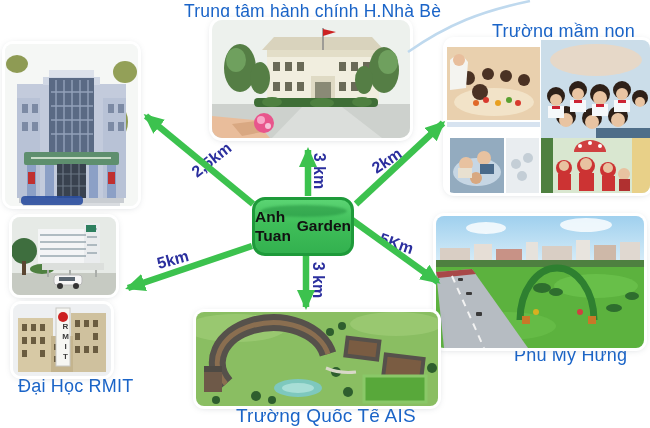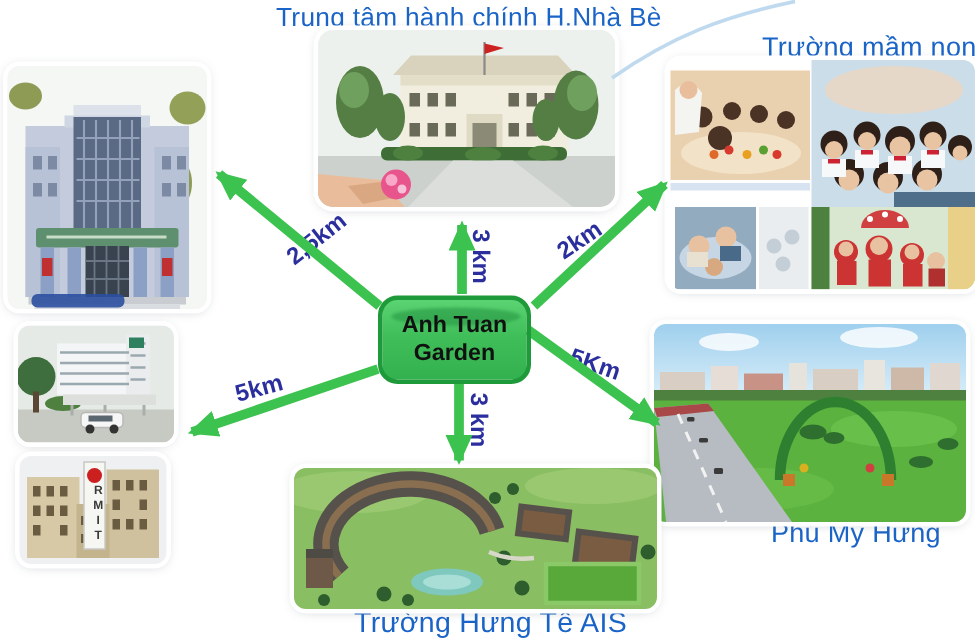--- a/index.html
+++ b/index.html
@@ -17,21 +17,21 @@
   .photo{
     position:absolute;border-radius:8px;overflow:hidden;
     box-shadow:0 0 0 3px #ffffff,0 1px 7px rgba(120,130,140,.45);
     background:#f4f6f8;
   }
   .photo svg{display:block;}
   .center-box{
     position:absolute;left:252px;top:197px;width:102px;height:59px;
     background:linear-gradient(180deg,#5BD473 0%,#3FBE59 45%,#33B14F 100%);
     border:3px solid #1E9A3A;border-radius:13px;box-sizing:border-box;
-    display:flex;flex-direction:column;align-items:center;justify-content:center;
+    display:flex;flex-direction:row;align-items:center;justify-content:center;
     z-index:6;
   }
   .center-box:before{
     content:"";position:absolute;left:6px;top:5px;width:86px;height:12px;
     border-radius:50%;background:rgba(18,120,48,.38);filter:blur(1px);
   }
   .center-box span{
     color:#111111;font-weight:bold;font-size:15.5px;line-height:1.22;z-index:1;
   }
   .arrow-layer{position:absolute;left:0;top:0;z-index:5;}
@@ -57,23 +57,24 @@
       <line x1="253" y1="204" x2="146" y2="116" marker-end="url(#ah)"></line>
       <line x1="308" y1="196" x2="308" y2="150" marker-end="url(#ah)"></line>
       <line x1="356" y1="204" x2="443" y2="123" marker-end="url(#ah)"></line>
       <line x1="352" y1="220" x2="438" y2="282" marker-end="url(#ah)"></line>
       <line x1="252" y1="246" x2="128" y2="288" marker-end="url(#ah)"></line>
       <line x1="306" y1="256" x2="306" y2="307" marker-end="url(#ah)"></line>
     </g>
   </svg>
 
   <div class="place-label" style="left:184px;top:1px;font-size:17.5px;">Trung tâm hành chính H.Nhà Bè</div>
-  <div class="place-label" style="left:508px;top:21px;">Trường mầm non</div>
+  <div class="place-label" style="left:492px;top:21px;">Trường mầm non</div>
   <div class="place-label" style="left:514px;top:345px;">Phú Mỹ Hưng</div>
-  <div class="place-label" style="left:236px;top:405px;font-size:19px;">Trường Hưng Tế AIS</div>
+  <div class="place-label" style="left:236px;top:405px;font-size:19px;">Trường Quốc Tế AIS</div>
+  <div class="place-label" style="left:18px;top:376px;">Đại Học RMIT</div>
 
   <div class="dist-label" style="left:189px;top:151px;transform:rotate(-38deg);">2,5km</div>
   <div class="dist-label" style="left:301px;top:162px;transform:rotate(90deg);">3 km</div>
   <div class="dist-label" style="left:371px;top:152px;transform:rotate(-34deg);">2km</div>
   <div class="dist-label" style="left:379px;top:235px;transform:rotate(19deg);">5Km</div>
   <div class="dist-label" style="left:300px;top:271px;transform:rotate(90deg);">3 km</div>
   <div class="dist-label" style="left:157px;top:251px;transform:rotate(-15deg);">5km</div>
 
   <div class="center-box">
     <span>Anh Tuan</span>

